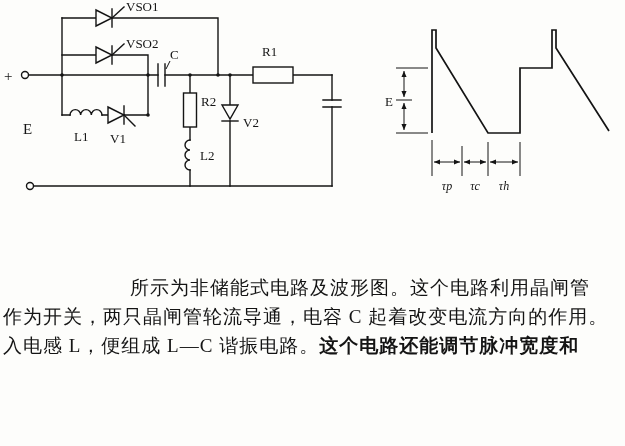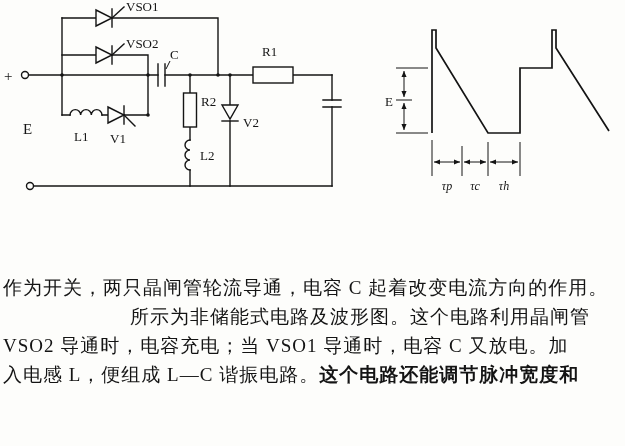--- a/index.html
+++ b/index.html
@@ -148,19 +148,18 @@
         <line class="dim" x1="504" y1="162" x2="490" y2="162" marker-end="url(#arr)"></line>
         <line class="dim" x1="504" y1="162" x2="518" y2="162" marker-end="url(#arr)"></line>
         <text class="lbl-tau" x="447" y="190" text-anchor="middle">τp</text>
         <text class="lbl-tau" x="475" y="190" text-anchor="middle">τc</text>
         <text class="lbl-tau" x="504" y="190" text-anchor="middle">τh</text>
       </g>
     </g>
   </svg>
 
   <div class="para">
+      <div class="para-line indent"><span class="">所示为非储能式电路及波形图。这个电路利用晶闸管</span></div>
       <div class="para-line"><span class="">作为开关，两只晶闸管轮流导通，电容 C 起着改变电流方向的作用。</span></div>
-      <div class="para-line indent"><span class="">所示为非储能式电路及波形图。这个电路利用晶闸管</span></div>
-      <div class="para-line"><span class="">VSO2 导通时，电容充电；当 VSO1 导通时，电容 C 又放电。加</span></div>
       <div class="para-line"><span class="">入电感 L，便组成 L—C 谐振电路。</span><span class="seg-bold">这个电路还能调节脉冲宽度和</span></div>
     </div>
 
 </div>
 
 </body></html>

